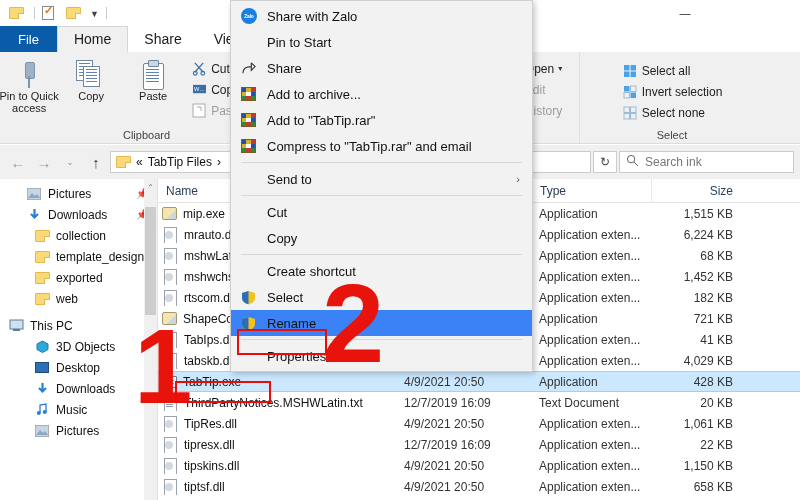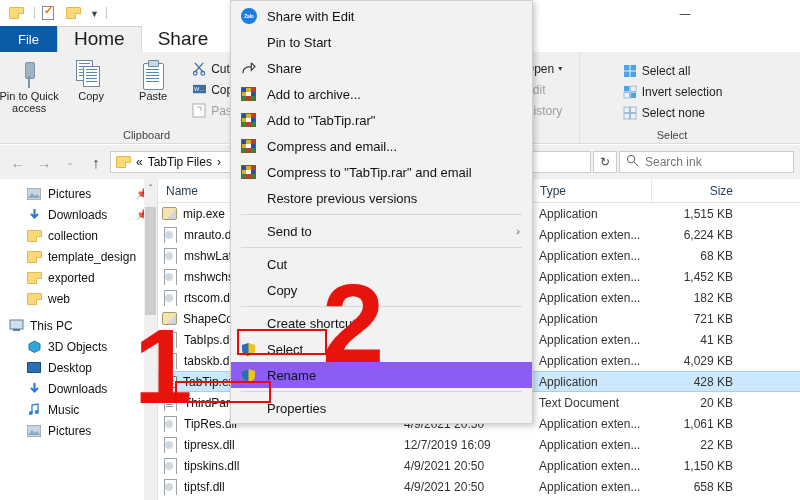--- a/index.html
+++ b/index.html
@@ -35,21 +35,21 @@
   }
   .qat-sep { width:1px; height:12px; background:#c8c8c8; margin:0 4px; }
   .qat-chev { font-size:9px; color:#444; padding:0 3px; position:relative; top:1px;}
   .win-ctrls { position:absolute; right:0; top:0; height:26px; display:flex; }
   .win-btn { width:46px; height:26px; display:flex; align-items:center; justify-content:center;
              font-size:11px; color:#111; }
 
   
   .tabs { position:absolute; left:0; top:26px; width:800px; height:26px; background:#ffffff; display:flex; }
   .tab { height:26px; padding:0 16px; display:flex; align-items:center; justify-content:center;
-         font-size:19px; color:#1b1b1b; }
+         font-size:14px; color:#1b1b1b; }
   .tab.file { background:#0a5ca8; color:#fff; font-size:13px; padding:0 18px; }
   .tab.active { background:#f0f0f0; border:1px solid #d4d4d4; border-bottom:1px solid #f0f0f0;}
 
   
   .ribbon {
     position:absolute; left:0; top:52px; width:800px; height:92px;
     background:#f0f0f0; border-bottom:1px solid #dcdcdc;
     display:flex; align-items:stretch;
   }
   .rgroup { position:relative; display:flex; flex-direction:column; align-items:center;
@@ -110,21 +110,21 @@
                align-items:center; gap:6px; padding:0 6px; font-size:12px; color:#767676; }
 
   
   .content { position:absolute; left:0; top:179px; width:800px; height:321px; background:#fff;
              display:flex; }
   .navpane { width:158px; height:321px; background:#fff; position:relative;
              border-right:1px solid #e2e2e2; padding-top:4px; overflow:hidden; }
   .navitem { height:21px; display:flex; align-items:center; gap:6px; font-size:12px; color:#111;
              padding-left:12px; white-space:nowrap; }
   .navitem.indent1 { padding-left:26px; }
-  .navitem.indent2 { padding-left:26px; }
+  .navitem.indent2 { padding-left:34px; }
   .nico { width:16px;height:16px; display:inline-flex; align-items:center; justify-content:center; flex:0 0 16px;}
   .pinsm { color:#b4b4b4; font-size:10px; margin-left:auto; margin-right:8px; }
   .navscroll { position:absolute; right:0; top:0; width:13px; height:321px; background:#f0f0f0; }
   .navscroll .thumb { position:absolute; left:1px; top:28px; width:11px; height:108px; background:#cdcdcd; }
   .navscroll .arw { position:absolute; left:0; width:13px; height:16px; display:flex;
                     align-items:center; justify-content:center; font-size:8px; color:#606060; }
 
   .filepane { flex:1; height:321px; position:relative; background:#fff; }
   .colhdr { display:flex; height:24px; align-items:center; background:#fff;
             border-bottom:1px solid #e2e2e2; font-size:12px; color:#2a3f55; }
@@ -159,21 +159,21 @@
     position:absolute; left:230px; top:0px; width:303px; background:#f2f2f2;
     border:1px solid #cfcfcf; box-shadow:2px 2px 6px rgba(0,0,0,.22); padding:2px 0 2px 0;
     z-index:50;
   }
   .mi { height:26px; display:flex; align-items:center; padding-left:10px; font-size:13px; color:#111;
         position:relative; }
   .mi .mico { width:22px; height:16px; display:inline-flex; align-items:center; }
   .mi .mlabel { padding-left:4px; }
   .mi .submark { position:absolute; right:12px; font-size:11px; color:#555; }
   .msep { height:1px; background:#d7d7d7; margin:3px 10px 3px 10px; }
-  .mi.hl { background:#8b5cf6; }
+  .mi.hl { background:#3b82f6; }
 
   .rar { width:15px;height:14px; display:grid; grid-template-columns:1fr 1fr 1fr;
          grid-template-rows:1fr 1fr 1fr; border:1px solid #7a5c1e;}
   .rar i { display:block; }
   .zalo { width:16px;height:16px;border-radius:50%;background:#1a7fe0;position:relative;
           display:inline-flex;align-items:center;justify-content:center;}
   .zalo span{font-size:5px;color:#fff;font-weight:bold;letter-spacing:-.2px;}
 
   
   .num { position:absolute; color:#e8140c; font-weight:bold; z-index:60;
@@ -684,21 +684,21 @@
     </div>
   </div>
 
   <div class="ctxmenu" id="ctxmenu">
       <div class="mi">
         <span class="mico">
           <span class="zalo">
             <span>Zalo</span>
           </span>
         </span>
-        <span class="mlabel">Share with Edit</span>
+        <span class="mlabel">Share with Zalo</span>
       </div>
       <div class="mi">
         <span class="mico"></span>
         <span class="mlabel">Pin to Start</span>
       </div>
       <div class="mi">
         <span class="mico">
           <svg width="15" height="14" viewBox="0 0 16 15">
             <path d="M2 13 C2 7 7 6 11 6 M11 2 L15 6 L11 10 V2" stroke="#333" fill="none" stroke-width="1.2"></path>
           </svg>
@@ -744,41 +744,21 @@
             <i style="background:#d4b424"></i>
             <i style="background:#c33b2e"></i>
             <i style="background:#d4b424"></i>
             <i style="background:#fff"></i>
             <i style="background:#2151a8"></i>
             <i style="background:#2e8b3d"></i>
             <i style="background:#c33b2e"></i>
             <i style="background:#2e8b3d"></i>
           </span>
         </span>
-        <span class="mlabel">Compress and email...</span>
-      </div>
-      <div class="mi">
-        <span class="mico">
-          <span class="rar">
-            <i style="background:#2151a8"></i>
-            <i style="background:#d4b424"></i>
-            <i style="background:#c33b2e"></i>
-            <i style="background:#d4b424"></i>
-            <i style="background:#fff"></i>
-            <i style="background:#2151a8"></i>
-            <i style="background:#2e8b3d"></i>
-            <i style="background:#c33b2e"></i>
-            <i style="background:#2e8b3d"></i>
-          </span>
-        </span>
         <span class="mlabel">Compress to "TabTip.rar" and email</span>
-      </div>
-      <div class="mi">
-        <span class="mico"></span>
-        <span class="mlabel">Restore previous versions</span>
       </div>
       <div class="msep"></div>
       <div class="mi">
         <span class="mico"></span>
         <span class="mlabel">Send to</span>
         <span class="submark">›</span>
       </div>
       <div class="msep"></div>
       <div class="mi">
         <span class="mico"></span>

